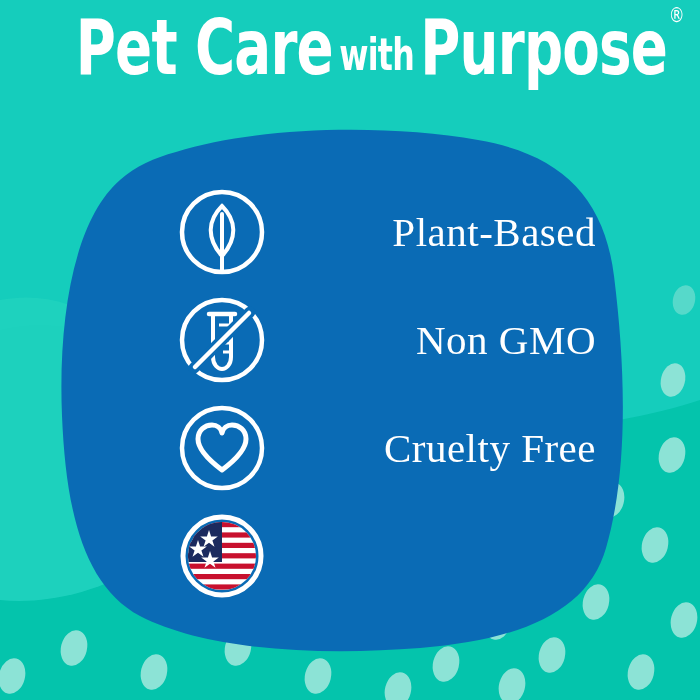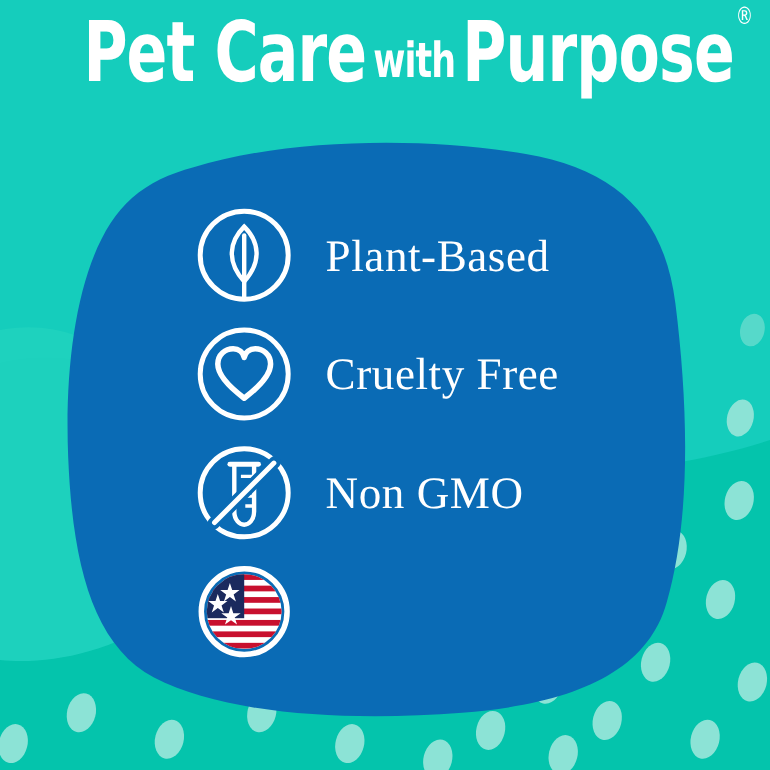--- a/index.html
+++ b/index.html
@@ -56,20 +56,21 @@
   .features{
     position:absolute;
     left:176px;top:178px;
     width:420px;
     z-index:7;
   }
   .feature-row{
     display:flex;
     align-items:center;
     height:108px;
+    justify-content:space-between;
   }
   .feature-icon{
     width:92px;height:92px;
     flex:0 0 92px;
     display:block;
   }
   .feature-label{
     margin-left:28px;
     color:#FFFFFF;
     font-family:"Liberation Serif","DejaVu Serif",serif;
@@ -143,43 +144,43 @@
         <circle cx="46" cy="46" r="40" fill="none" stroke="#FFFFFF" stroke-width="4.5"></circle>
         <path d="M46 20 C 60 34, 62 52, 46 70 C 30 52, 32 34, 46 20 Z" fill="none" stroke="#FFFFFF" stroke-width="4"></path>
         <line x1="46" y1="28" x2="46" y2="84" stroke="#FFFFFF" stroke-width="4" stroke-linecap="round"></line>
       </svg>
       <div class="feature-label">Plant-Based</div>
     </div>
 
     <div class="feature-row">
       <svg class="feature-icon" viewBox="0 0 92 92">
         <circle cx="46" cy="46" r="40" fill="none" stroke="#FFFFFF" stroke-width="4.5"></circle>
-        <path d="M46 68 C 30 56, 22 46, 22 37 C 22 28, 29 23, 36 23 C 41 23, 45 26, 46 31
-                 C 47 26, 51 23, 56 23 C 63 23, 70 28, 70 37 C 70 46, 62 56, 46 68 Z" fill="none" stroke="#FFFFFF" stroke-width="5" stroke-linejoin="round"></path>
-      </svg>
-      <div class="feature-label">Cruelty Free</div>
-    </div>
-
-    <div class="feature-row">
-      <svg class="feature-icon" viewBox="0 0 92 92">
-        <circle cx="46" cy="46" r="40" fill="none" stroke="#FFFFFF" stroke-width="4.5"></circle>
 
         <path d="M37 20 L37 63 C37 71, 42 75, 46 75 C50 75, 55 71, 55 63 L55 20" fill="none" stroke="#FFFFFF" stroke-width="4" stroke-linecap="round"></path>
 
         <line x1="33" y1="20" x2="59" y2="20" stroke="#FFFFFF" stroke-width="4.5" stroke-linecap="round"></line>
 
         <line x1="43" y1="31" x2="55" y2="31" stroke="#FFFFFF" stroke-width="3"></line>
         <line x1="47" y1="40" x2="55" y2="40" stroke="#FFFFFF" stroke-width="3"></line>
         <line x1="43" y1="49" x2="55" y2="49" stroke="#FFFFFF" stroke-width="3"></line>
         <line x1="47" y1="58" x2="55" y2="58" stroke="#FFFFFF" stroke-width="3"></line>
 
         <line x1="18" y1="74" x2="74" y2="18" stroke="#0A6BB5" stroke-width="11" stroke-linecap="round"></line>
         <line x1="19" y1="73" x2="73" y2="19" stroke="#FFFFFF" stroke-width="4.5" stroke-linecap="round"></line>
       </svg>
       <div class="feature-label">Non GMO</div>
+    </div>
+
+    <div class="feature-row">
+      <svg class="feature-icon" viewBox="0 0 92 92">
+        <circle cx="46" cy="46" r="40" fill="none" stroke="#FFFFFF" stroke-width="4.5"></circle>
+        <path d="M46 68 C 30 56, 22 46, 22 37 C 22 28, 29 23, 36 23 C 41 23, 45 26, 46 31
+                 C 47 26, 51 23, 56 23 C 63 23, 70 28, 70 37 C 70 46, 62 56, 46 68 Z" fill="none" stroke="#FFFFFF" stroke-width="5" stroke-linejoin="round"></path>
+      </svg>
+      <div class="feature-label">Cruelty Free</div>
     </div>
 
     <div class="feature-row">
       <svg class="feature-icon" viewBox="0 0 92 92">
         <defs>
           <clipPath id="flagCircle">
               <circle cx="46" cy="46" r="34"></circle>
             </clipPath>
         </defs>
         <circle cx="46" cy="46" r="39" fill="none" stroke="#FFFFFF" stroke-width="5"></circle>

